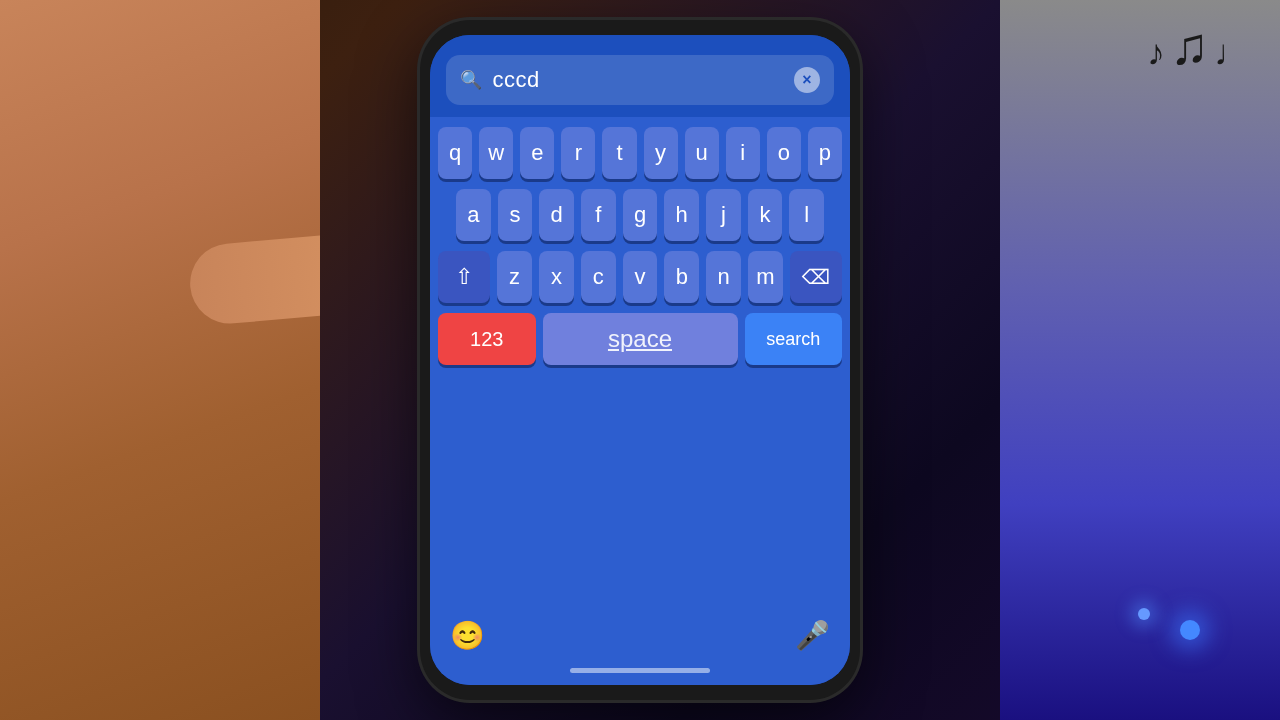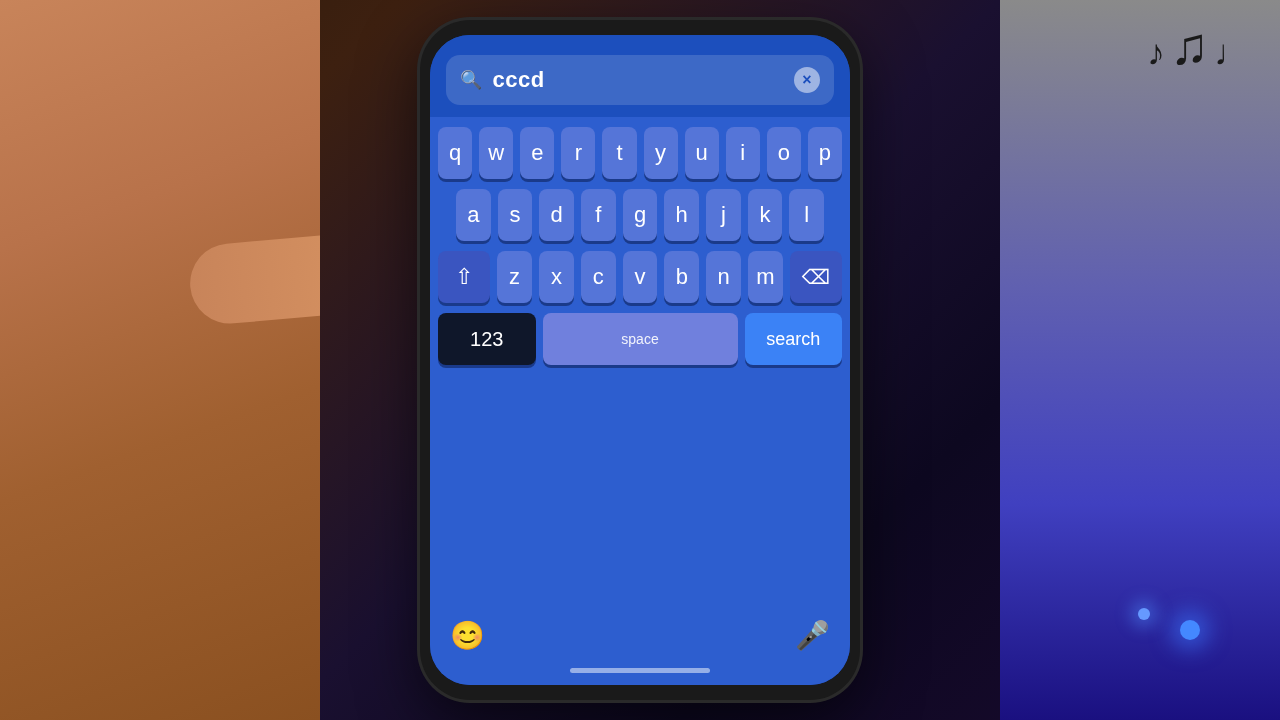--- a/index.html
+++ b/index.html
@@ -147,21 +147,21 @@
     .search-icon-wrap {
       color: rgba(255,255,255,0.8);
       font-size: 18px;
       flex-shrink: 0;
     }
 
     .search-input-text {
       flex: 1;
       color: white;
       font-size: 22px;
-      font-weight: 700;
+      font-weight: 400;
       letter-spacing: 0.5px;
     }
 
     .search-clear-btn {
       width: 26px;
       height: 26px;
       background: rgba(255,255,255,0.5);
       border-radius: 50%;
       display: flex;
       align-items: center;
@@ -211,33 +211,34 @@
     
     .key.shift-key, .key.backspace-key {
       background: #3a55c0;
       flex: 1.5;
       max-width: 56px;
       font-size: 18px;
     }
 
     
     .key.num-key {
-      background: #0f172a;
+      background: #ef4444;
       flex: 2.5;
       max-width: 100px;
       font-size: 20px;
       font-weight: 500;
     }
 
     .key.space-key {
       background: #7080dd;
       flex: 5;
       max-width: 220px;
-      font-size: 14px;
+      font-size: 24px;
       color: rgba(255,255,255,0.9);
+      text-decoration: underline;
     }
 
     .key.search-key {
       background: #3b82f6;
       flex: 2.5;
       max-width: 100px;
       font-size: 18px;
       font-weight: 500;
       color: white;
     }

